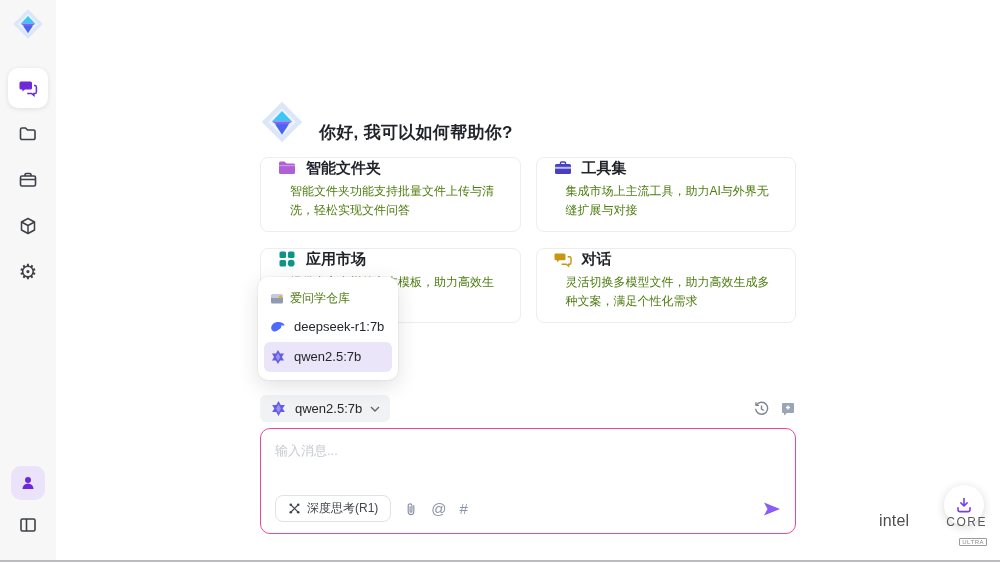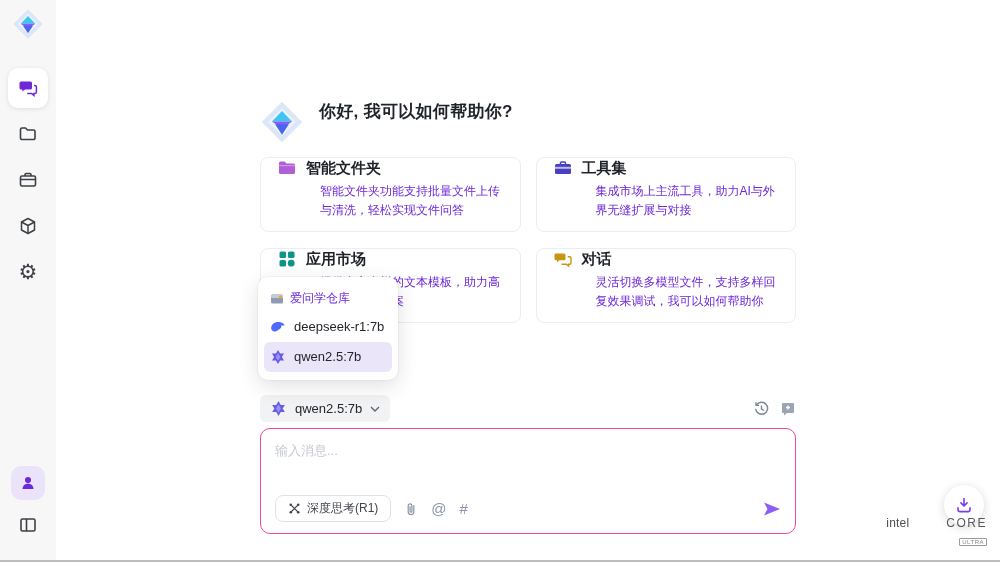--- a/index.html
+++ b/index.html
@@ -23,31 +23,31 @@
     border-radius:10px; cursor:pointer;
   }
   .nav-item.active { background:#ffffff; box-shadow:0 1px 5px rgba(0,0,0,.10); }
   .sidebar-footer { margin-top:auto; margin-bottom:18px; display:flex; flex-direction:column; gap:8px; align-items:center; }
   .avatar-item { width:34px; height:34px; border-radius:10px; background:#eae3f9; display:flex; align-items:center; justify-content:center; }
   .panel-item { width:34px; height:34px; display:flex; align-items:center; justify-content:center; }
   .gear-glyph { font-size:21px; color:#3d4046; line-height:1; font-family:"DejaVu Sans",sans-serif; }
 
   
   .content { position:absolute; left:260px; top:0; width:536px; }
-  .greeting { margin-top:100px; display:flex; align-items:flex-start; gap:15px; }
+  .greeting { margin-top:100px; display:flex; align-items:flex-end; gap:15px; }
   .greeting-title { font-size:17px; font-weight:700; letter-spacing:.3px; }
 
   .cards { margin-top:13px; display:grid; grid-template-columns:1fr 1fr; gap:16px 15px; }
   .card {
     border:1px solid #ebedf0; border-radius:8px; background:#fff;
     padding:0 16px 12px; min-height:74px; cursor:pointer;
   }
   .card-head { display:flex; align-items:center; gap:9px; }
   .card-title { font-size:15px; font-weight:700; }
-  .card-desc { margin-top:4px; margin-left:43px; font-size:12px; color:#6d28d9; line-height:1.55; }
+  .card-desc { margin-top:4px; margin-left:13px; font-size:12px; color:#4d7c0f; line-height:1.55; }
 
   .selector-row { margin-top:72px; display:flex; align-items:center; justify-content:space-between; }
   .model-pill {
     display:flex; align-items:center; gap:8px; background:#f1f2f4;
     border-radius:6px; padding:5px 10px; font-size:13px; color:#23262b; cursor:pointer;
   }
   .top-icons { display:flex; align-items:center; gap:10px; }
   .icon-btn { display:flex; align-items:center; justify-content:center; cursor:pointer; }
 
   .composer {
@@ -66,33 +66,33 @@
   }
   .sym-icon { font-size:15px; color:#8b95a8; line-height:1; cursor:pointer; }
   .send-btn { margin-left:auto; cursor:pointer; display:flex; }
 
   
   .dropdown {
     position:absolute; left:258px; top:277px; width:140px; z-index:20;
     background:#fff; border-radius:10px; box-shadow:0 6px 20px rgba(40,40,60,.14), 0 0 0 1px rgba(0,0,0,.03);
     padding:6px 0 8px;
   }
-  .dd-header { display:flex; align-items:center; gap:6px; padding:7px 12px 5px; font-size:12px; color:#6d28d9; }
+  .dd-header { display:flex; align-items:center; gap:6px; padding:7px 12px 5px; font-size:12px; color:#4d7c0f; }
   .dd-option { display:flex; align-items:flex-start; gap:8px; padding:7px 12px; font-size:13px; color:#23262b; cursor:pointer; }
   .dd-option.selected { background:#ebe5f9; margin:0 6px; padding:7px 6px; border-radius:6px; }
 
   
   .fab {
     position:absolute; right:16px; bottom:38px; width:40px; height:40px; border-radius:50%;
     background:#fff; box-shadow:0 2px 10px rgba(0,0,0,.16); display:flex; align-items:center; justify-content:center;
     cursor:pointer; z-index:6;
   }
   .intel-badge { position:absolute; right:13px; bottom:15px; z-index:6; text-align:right; color:#4e4e4e; }
   .intel-line { display:flex; align-items:baseline; gap:3px; }
-  .intel-word { font-size:12px; font-weight:400; letter-spacing:.2px; }
+  .intel-word { font-size:16px; font-weight:400; letter-spacing:.2px; }
   .core-word { font-size:12px; letter-spacing:1.5px; text-transform:uppercase; color:#5a5a5a;margin-left:34px; }
   .tier-box { display:inline-block; margin-top:1px; font-size:6px; letter-spacing:.5px; text-transform:uppercase;
     border:1px solid #9a9a9a; color:#8a8a8a; padding:0 2px; border-radius:1px; }
 </style>
 </head>
 <body>
 
 <div class="sidebar">
   <div class="logo-wrap">
     <svg width="32" height="32" viewBox="0 0 48 48">
@@ -199,21 +199,21 @@
     </div>
 
     <div class="card">
       <div class="card-head">
         <svg width="20" height="20" viewBox="0 0 20 20">
           <path fill="#c79612" d="M2.5 4.5 h8.5 A1.5 1.5 0 0 1 12.5 6 v3.8 a1.5 1.5 0 0 1 -1.5 1.5 H6.4 L4 13.2 v-1.9 h-1 A1.5 1.5 0 0 1 1.5 9.8 V6 A1.5 1.5 0 0 1 2.5 4.5 Z"></path>
           <path fill="none" stroke="#c79612" stroke-width="1.4" d="M14.7 7.8 h1.8 a1.5 1.5 0 0 1 1.5 1.5 v4.4 a1.5 1.5 0 0 1 -1.5 1.5 h-.9 v1.9 l-2.4 -1.9 h-4.6"></path>
         </svg>
         <span class="card-title">对话</span>
       </div>
-      <div class="card-desc">灵活切换多模型文件，支持多样回复效果调试，我可以如何帮助你</div>
+      <div class="card-desc">灵活切换多模型文件，助力高效生成多种文案，满足个性化需求</div>
     </div>
 
   </div>
 
   <div class="selector-row">
     <div class="model-pill">
       <svg width="17" height="17" viewBox="0 0 16 16">
         <path fill="#5a50e0" opacity=".92" d="M8 1 l2.1 3.6 H14 l-2.1 3.4 L14 11.4 H10.1 L8 15 L5.9 11.4 H2 L4.1 8 2 4.6 h3.9 Z"></path>
         <path fill="#9a92ee" d="M8 4 l2.3 4 L8 12 5.7 8 Z"></path>
       </svg>

